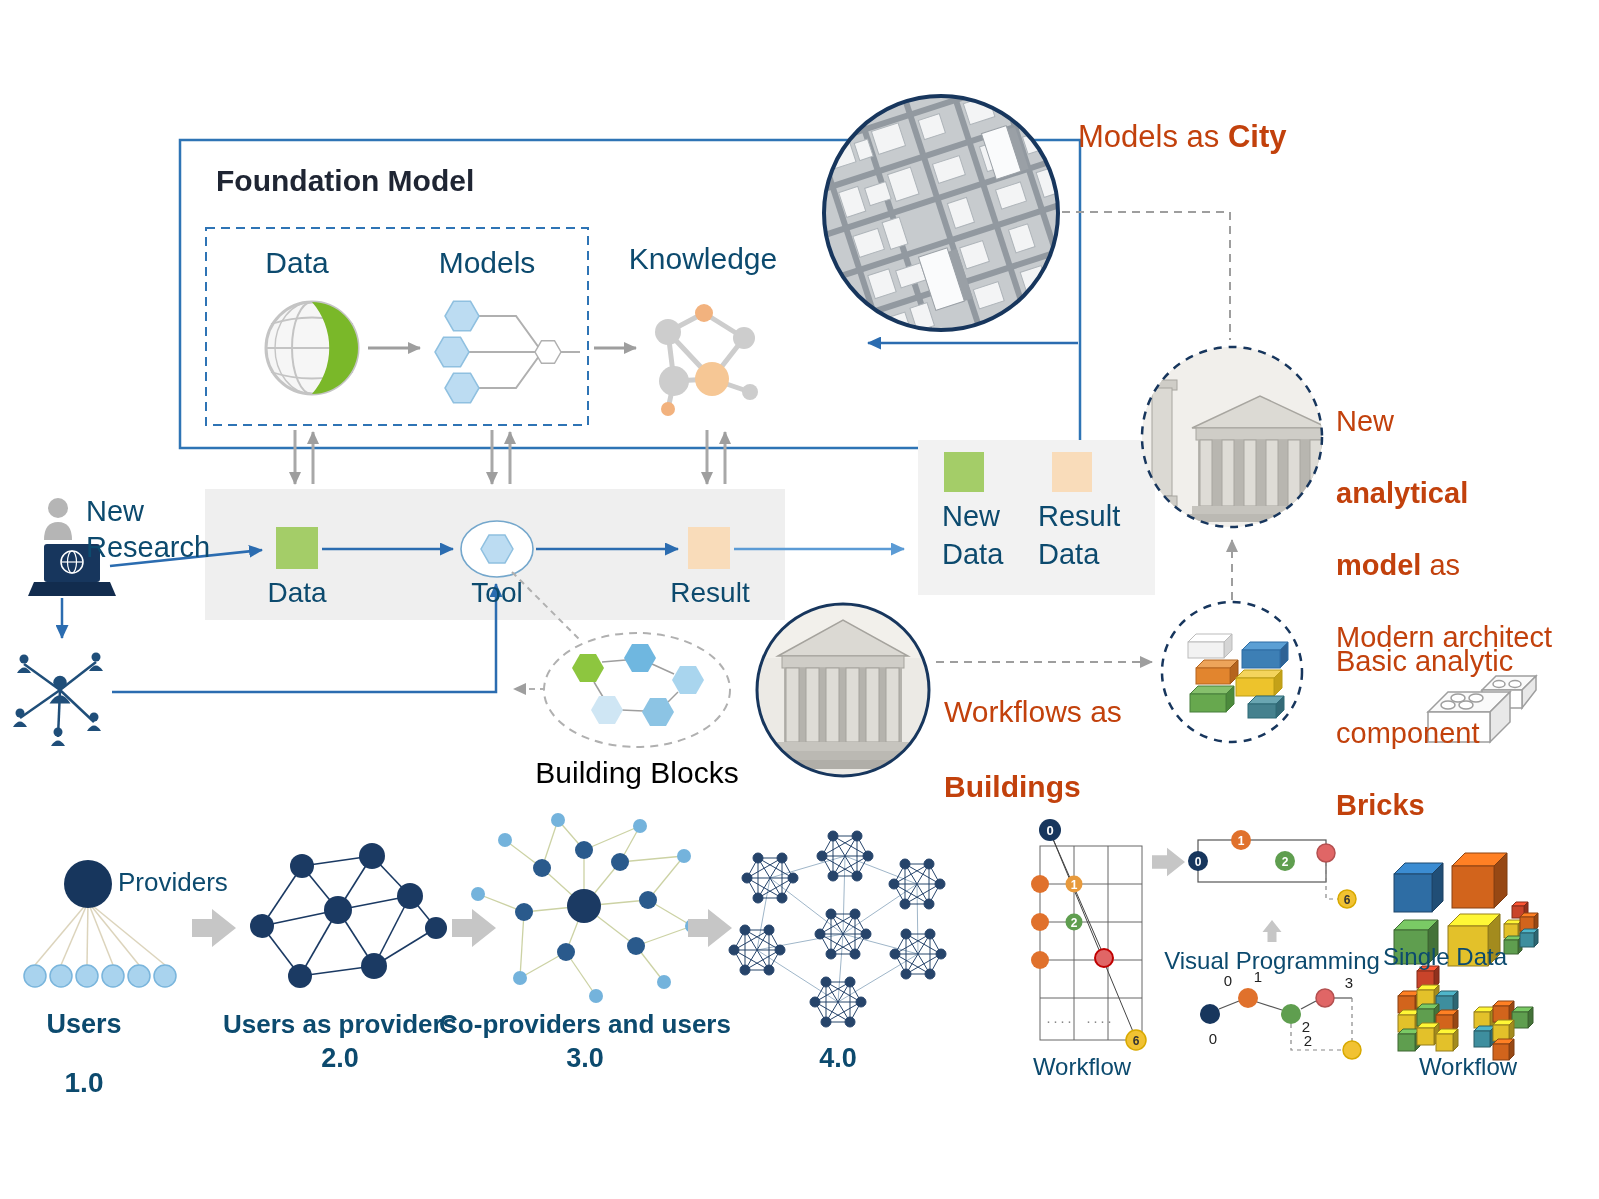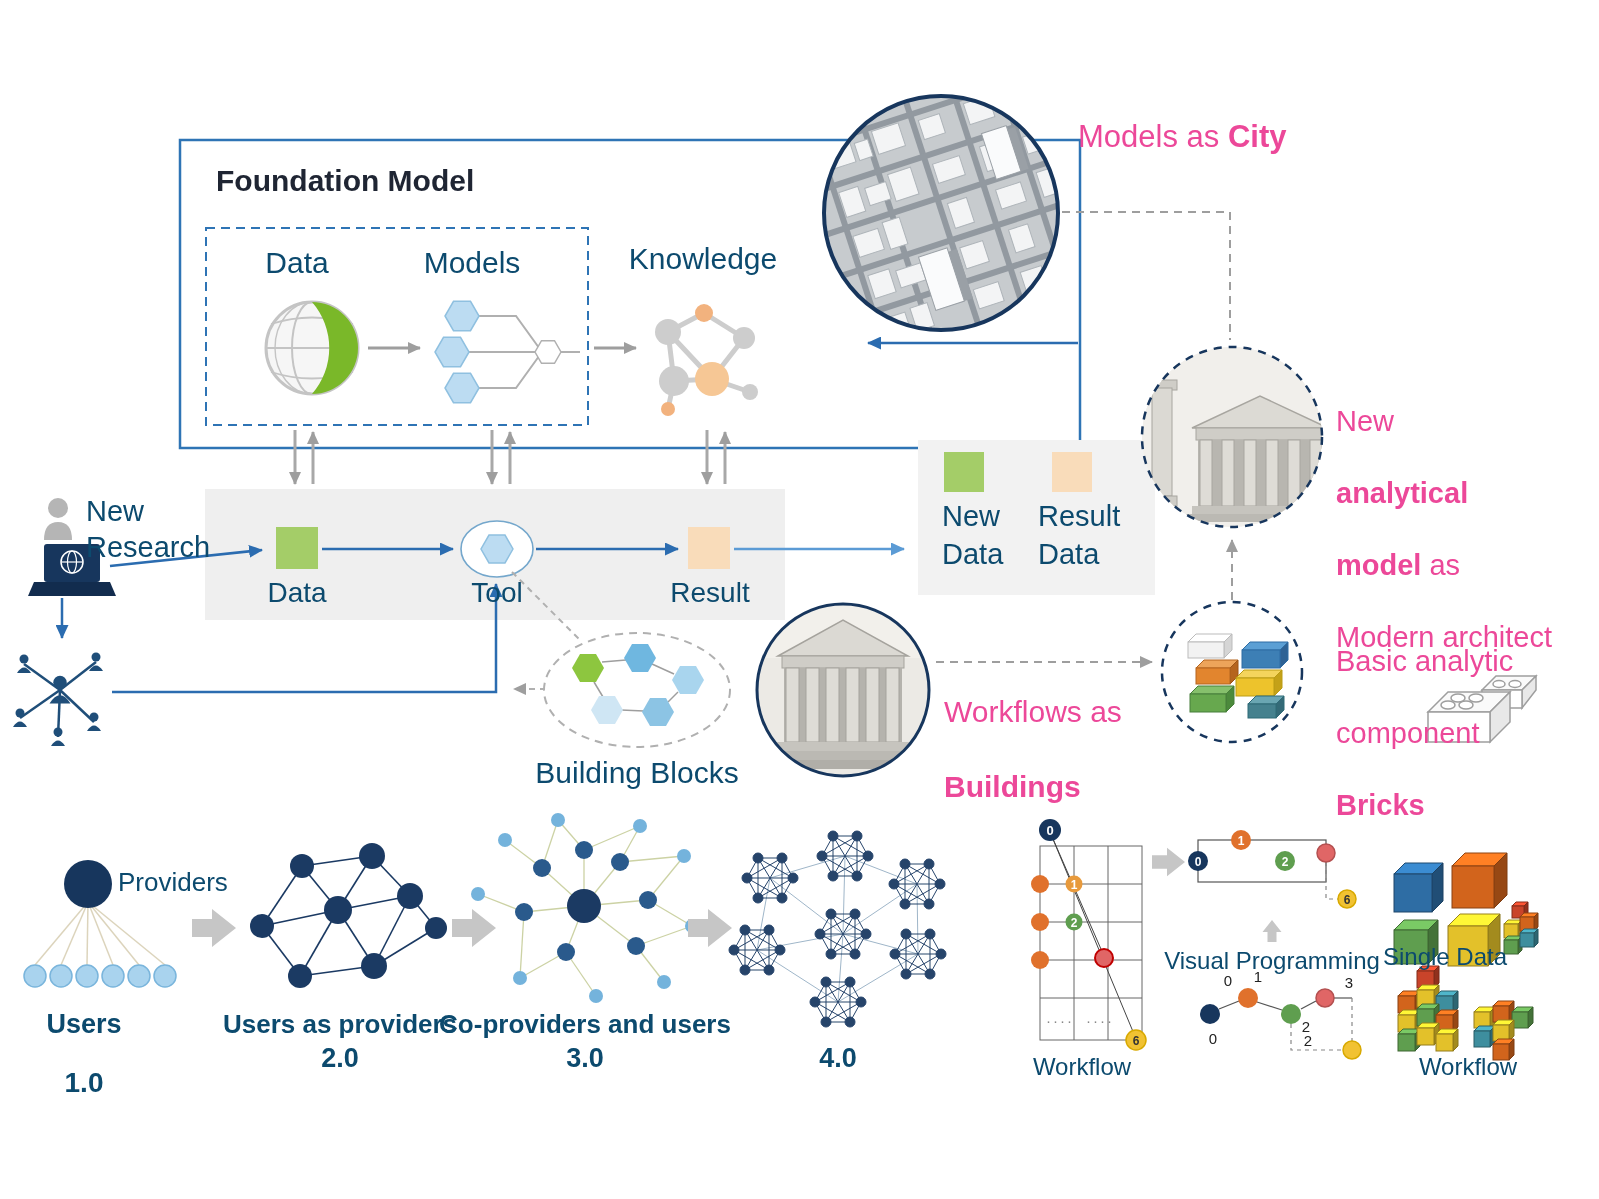--- a/index.html
+++ b/index.html
@@ -1,23 +1,23 @@
 <!DOCTYPE html>
 <html><head>
 <meta charset="utf-8">
 <style>
   *{box-sizing:border-box}
   body{margin:0;background:#fff;font-family:"Liberation Sans",sans-serif;color:#222}
   #canvas{position:relative;width:1599px;height:1199px;overflow:hidden;background:#fff}
   #canvas svg.base{position:absolute;left:0;top:0}
   .lbl{position:absolute;white-space:pre-line;line-height:1.24;color:#0c4a6e}
   .ctr{transform:translateX(-50%);text-align:center}
-  .navy{color:#ec4899}
+  .navy{color:#c2410c}
   .b{font-weight:bold}
-  .gray{color:#0c4a6e}
+  .gray{color:#000000}
   .blk{display:block}
   .nt{font-family:"Liberation Sans",sans-serif;font-weight:bold}
 </style>
 </head>
 <body>
 
 <div id="canvas">
 
 <svg class="base" width="1599" height="1199" viewBox="0 0 1599 1199">
   <defs>
@@ -605,21 +605,21 @@
         <polygon points="1509,1025 1514,1020 1514,1036 1509,1041" fill="#a38b1e" stroke="#887419" stroke-width="1"></polygon>
         <rect x="1493" y="1025" width="16" height="16" fill="#e3c12a" stroke="#947d1b" stroke-width="1"></rect>
         <polygon points="1493,1044 1498,1039 1514,1039 1509,1044" fill="#ff8024" stroke="#8f4413" stroke-width="1"></polygon>
         <polygon points="1509,1044 1514,1039 1514,1055 1509,1060" fill="#974814" stroke="#7e3c11" stroke-width="1"></polygon>
         <rect x="1493" y="1044" width="16" height="16" fill="#d2641c" stroke="#894112" stroke-width="1"></rect>
       </g>
 </svg>
 
 <div class="lbl b" style="left:216px;top:162px;font-size:30px;color:#1f2533">Foundation Model</div>
 <div class="lbl ctr" style="left:297px;top:244px;font-size:30px">Data</div>
-<div class="lbl ctr" style="left:472px;top:244px;font-size:30px">Models</div>
+<div class="lbl ctr" style="left:487px;top:244px;font-size:30px">Models</div>
 <div class="lbl ctr" style="left:703px;top:240px;font-size:30px">Knowledge</div>
 
 <div class="lbl navy" style="left:1078px;top:118px;font-size:31px"><span>Models as </span><span class="b">City</span></div>
 
 <div class="lbl" style="left:86px;top:494px;font-size:29px">New
 Research</div>
 <div class="lbl ctr" style="left:297px;top:576px;font-size:28px">Data</div>
 <div class="lbl ctr" style="left:497px;top:576px;font-size:28px">Tool</div>
 <div class="lbl ctr" style="left:710px;top:576px;font-size:28px">Result</div>
 <div class="lbl ctr gray" style="left:637px;top:754px;font-size:30px">Building Blocks</div>

